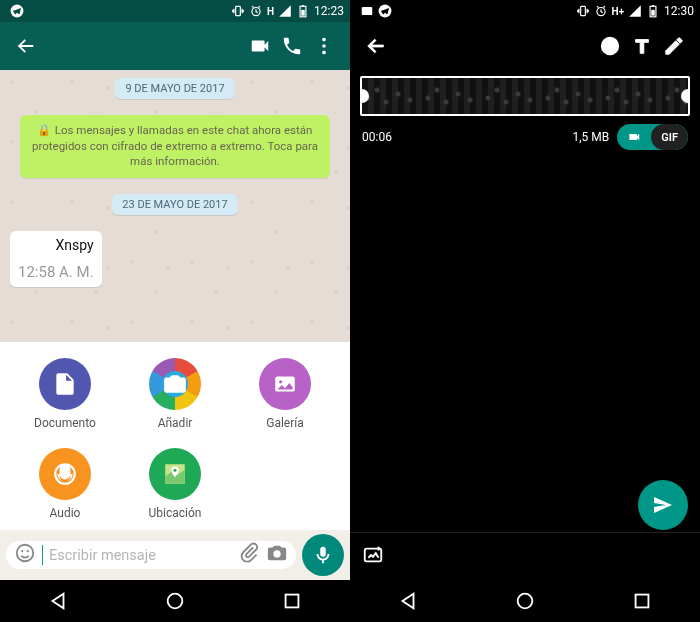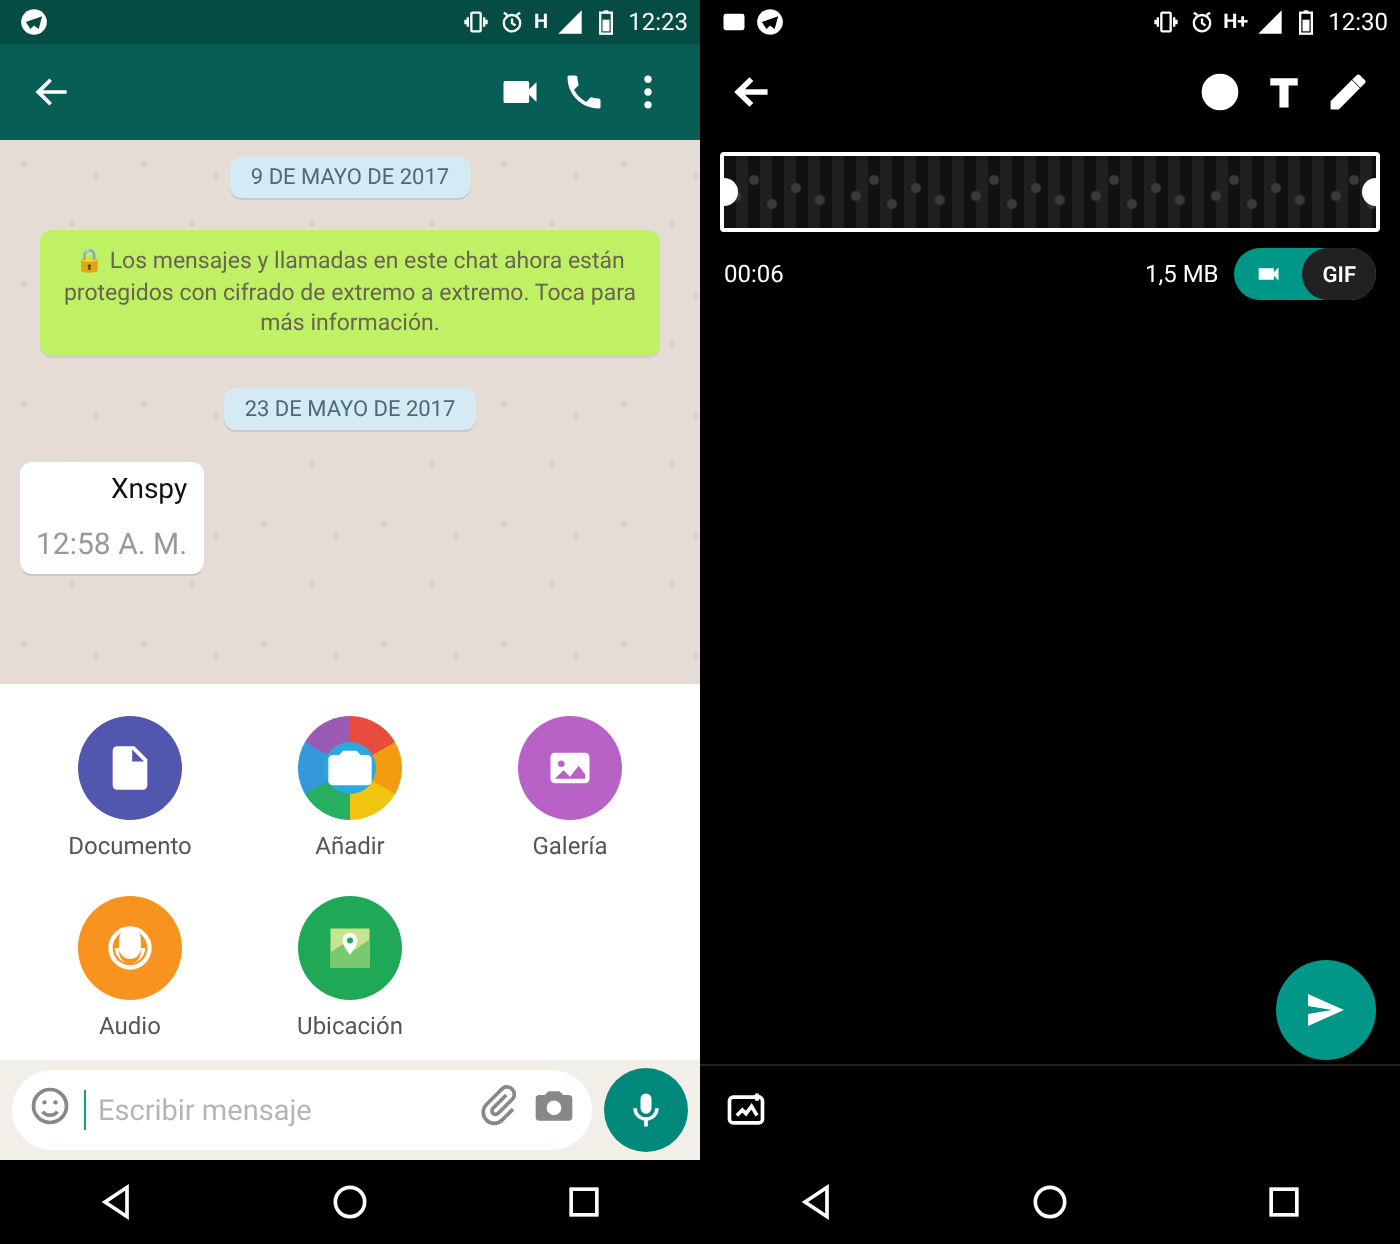--- a/index.html
+++ b/index.html
@@ -32,21 +32,21 @@
   .msg-in .txt { font-size: 14px; color: #111; }
   .msg-in .time { font-size: 15px; color: #999; }
   
   .attach-sheet { background: #fff; padding: 16px 10px 10px; display: grid; grid-template-columns: repeat(3, 1fr); row-gap: 18px; }
   .attach-item { display: flex; flex-direction: column; align-items: center; gap: 6px; }
   .attach-circle { width: 52px; height: 52px; border-radius: 50%; display: flex; align-items: center; justify-content: center; }
   .attach-circle svg { width: 26px; height: 26px; fill: #fff; }
   .attach-label { font-size: 12px; color: #555; }
   
   .input-row { height: 50px; background: #f2efe9; display: flex; align-items: center; padding: 0 6px; gap: 6px; }
-  .input-pill { flex: 1; height: 40px; background: #fff; border-radius: 20px; display: flex; align-items: center; padding: 0 8px; gap: 6px; color: #888; }
+  .input-pill { flex: 1; height: 28px; background: #fff; border-radius: 20px; display: flex; align-items: center; padding: 0 8px; gap: 6px; color: #888; }
   .input-pill svg { width: 22px; height: 22px; fill: #888; }
   .input-pill .cursor { width: 1px; height: 20px; background: #0aa57f; }
   .input-pill .ph { font-size: 14.5px; color: #b5b5b5; flex: 1; }
   .mic-fab { width: 42px; height: 42px; border-radius: 50%; background: #00897b; display: flex; align-items: center; justify-content: center; }
   .mic-fab svg { width: 22px; height: 22px; fill: #fff; }
 
   
   .ed-header { height: 48px; background: #000; display: flex; align-items: center; padding: 0 10px; color: #fff; }
   .ed-header .hbtn { width: 32px; height: 32px; display: flex; align-items: center; justify-content: center; }
   .ed-header .hbtn svg { width: 22px; height: 22px; fill: #fff; stroke: #fff; }

